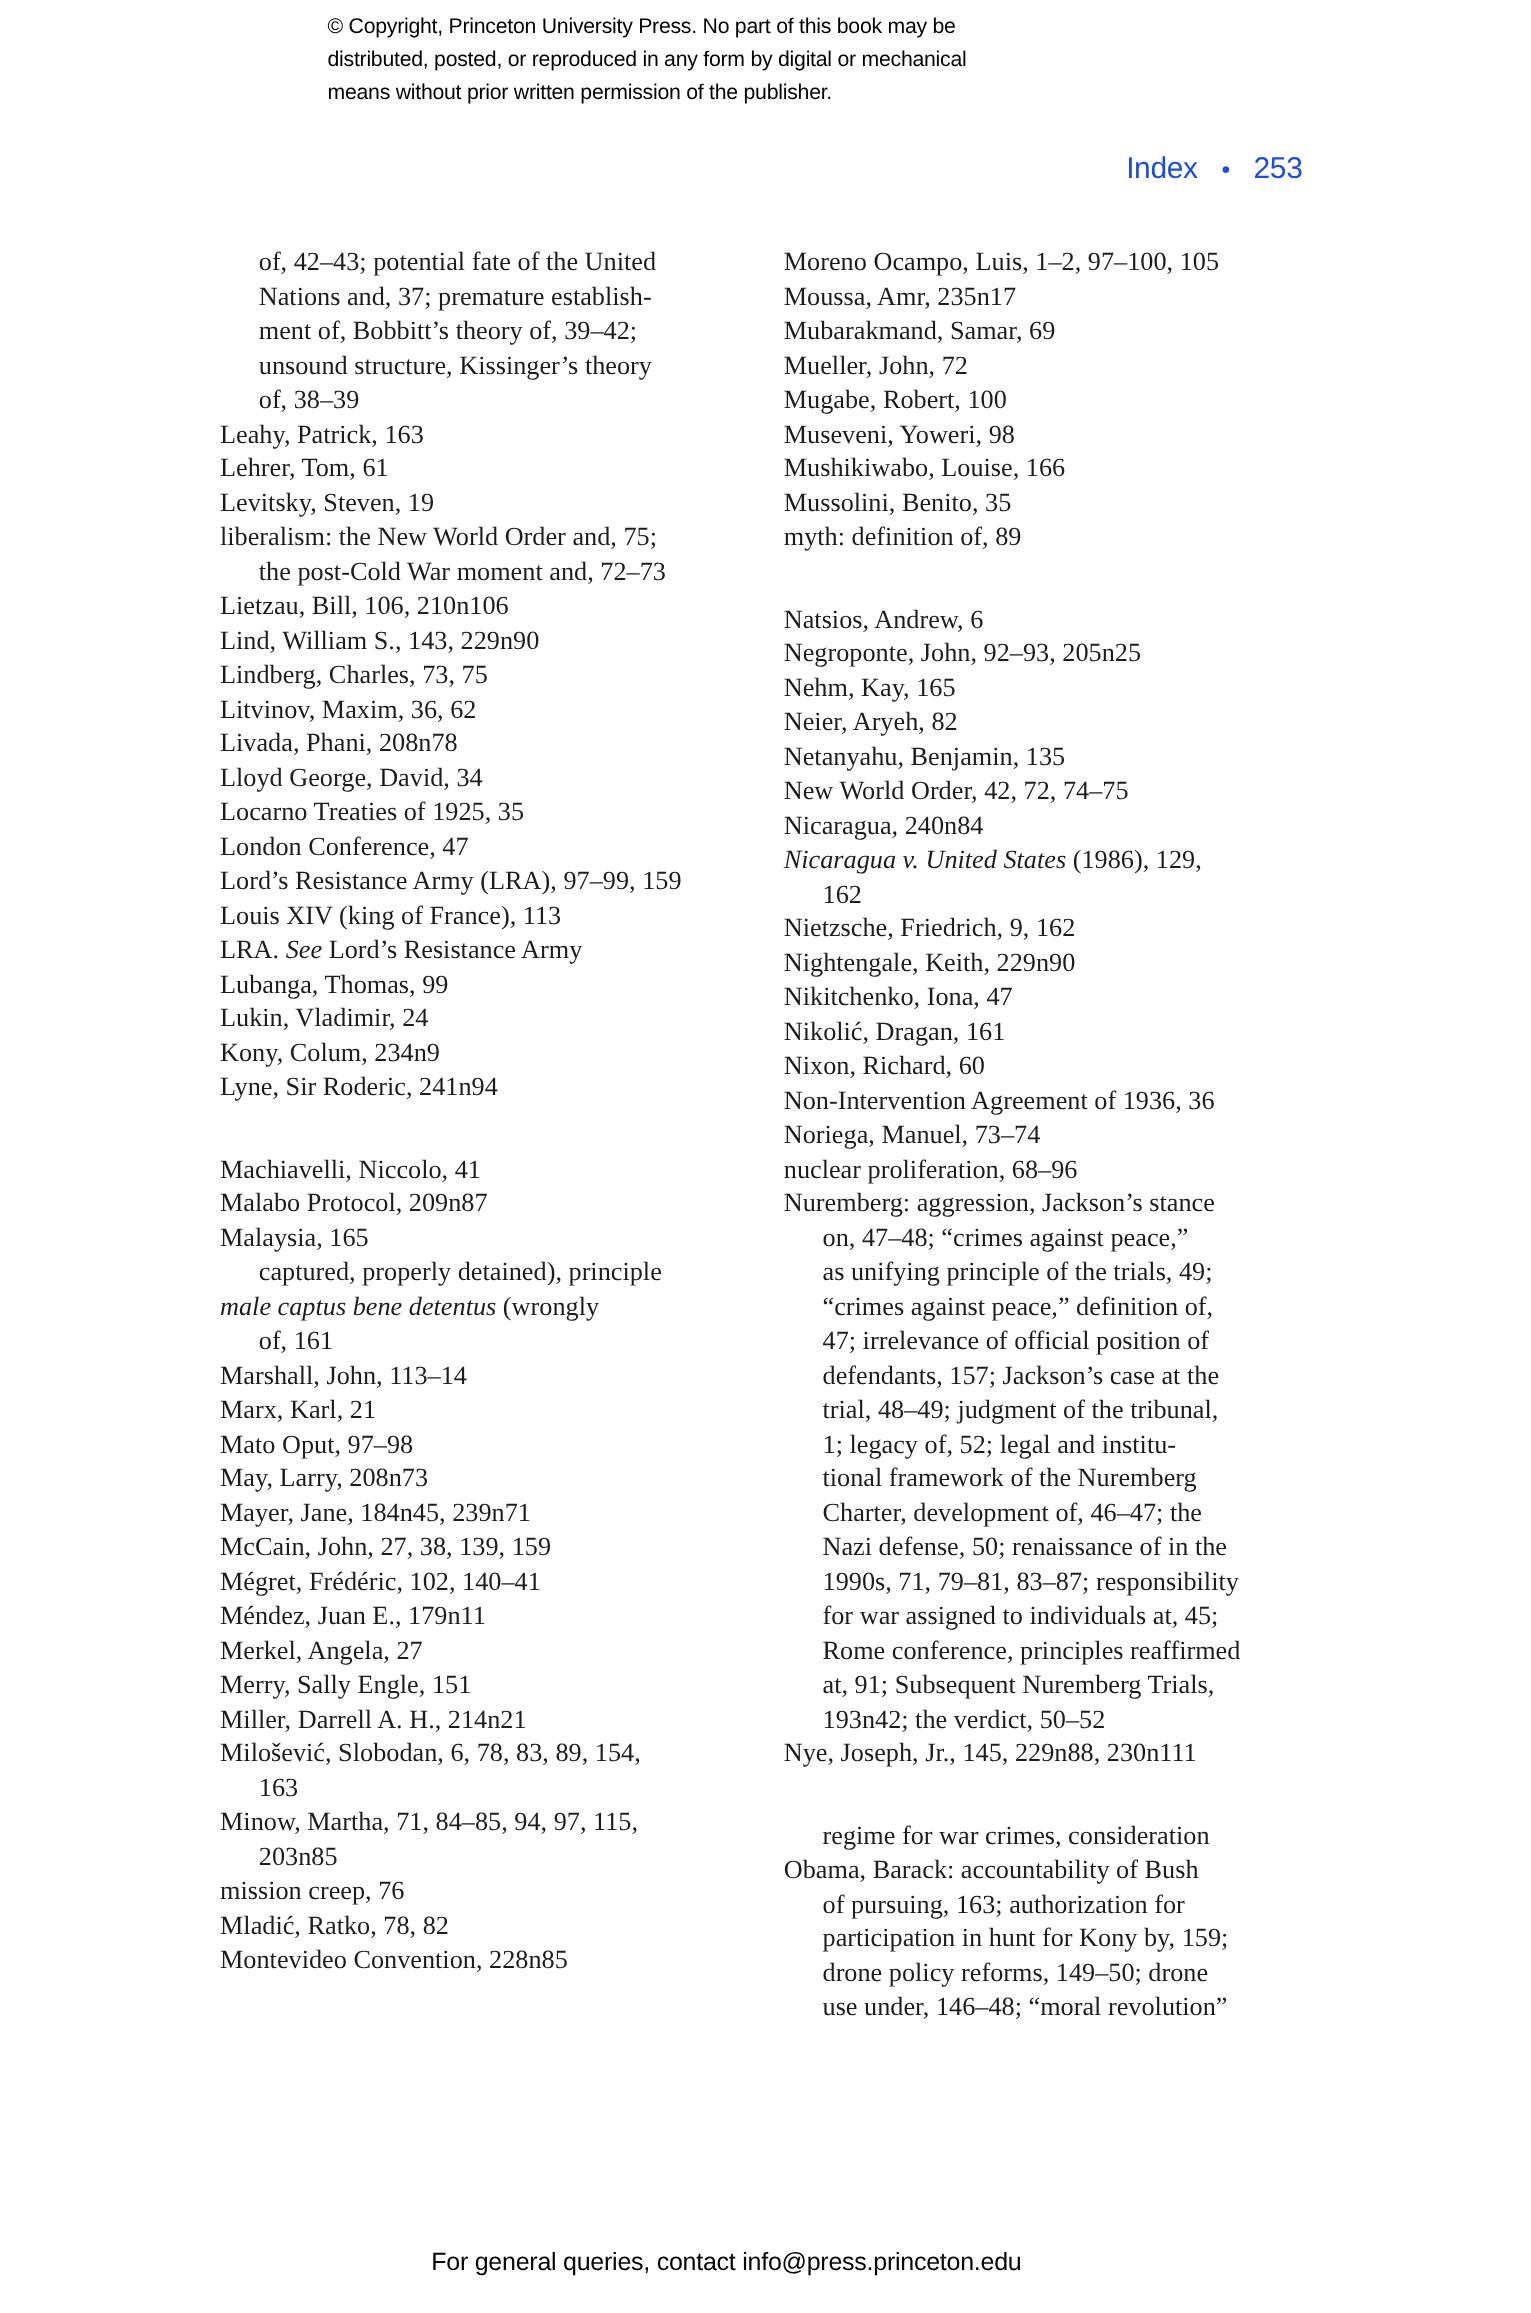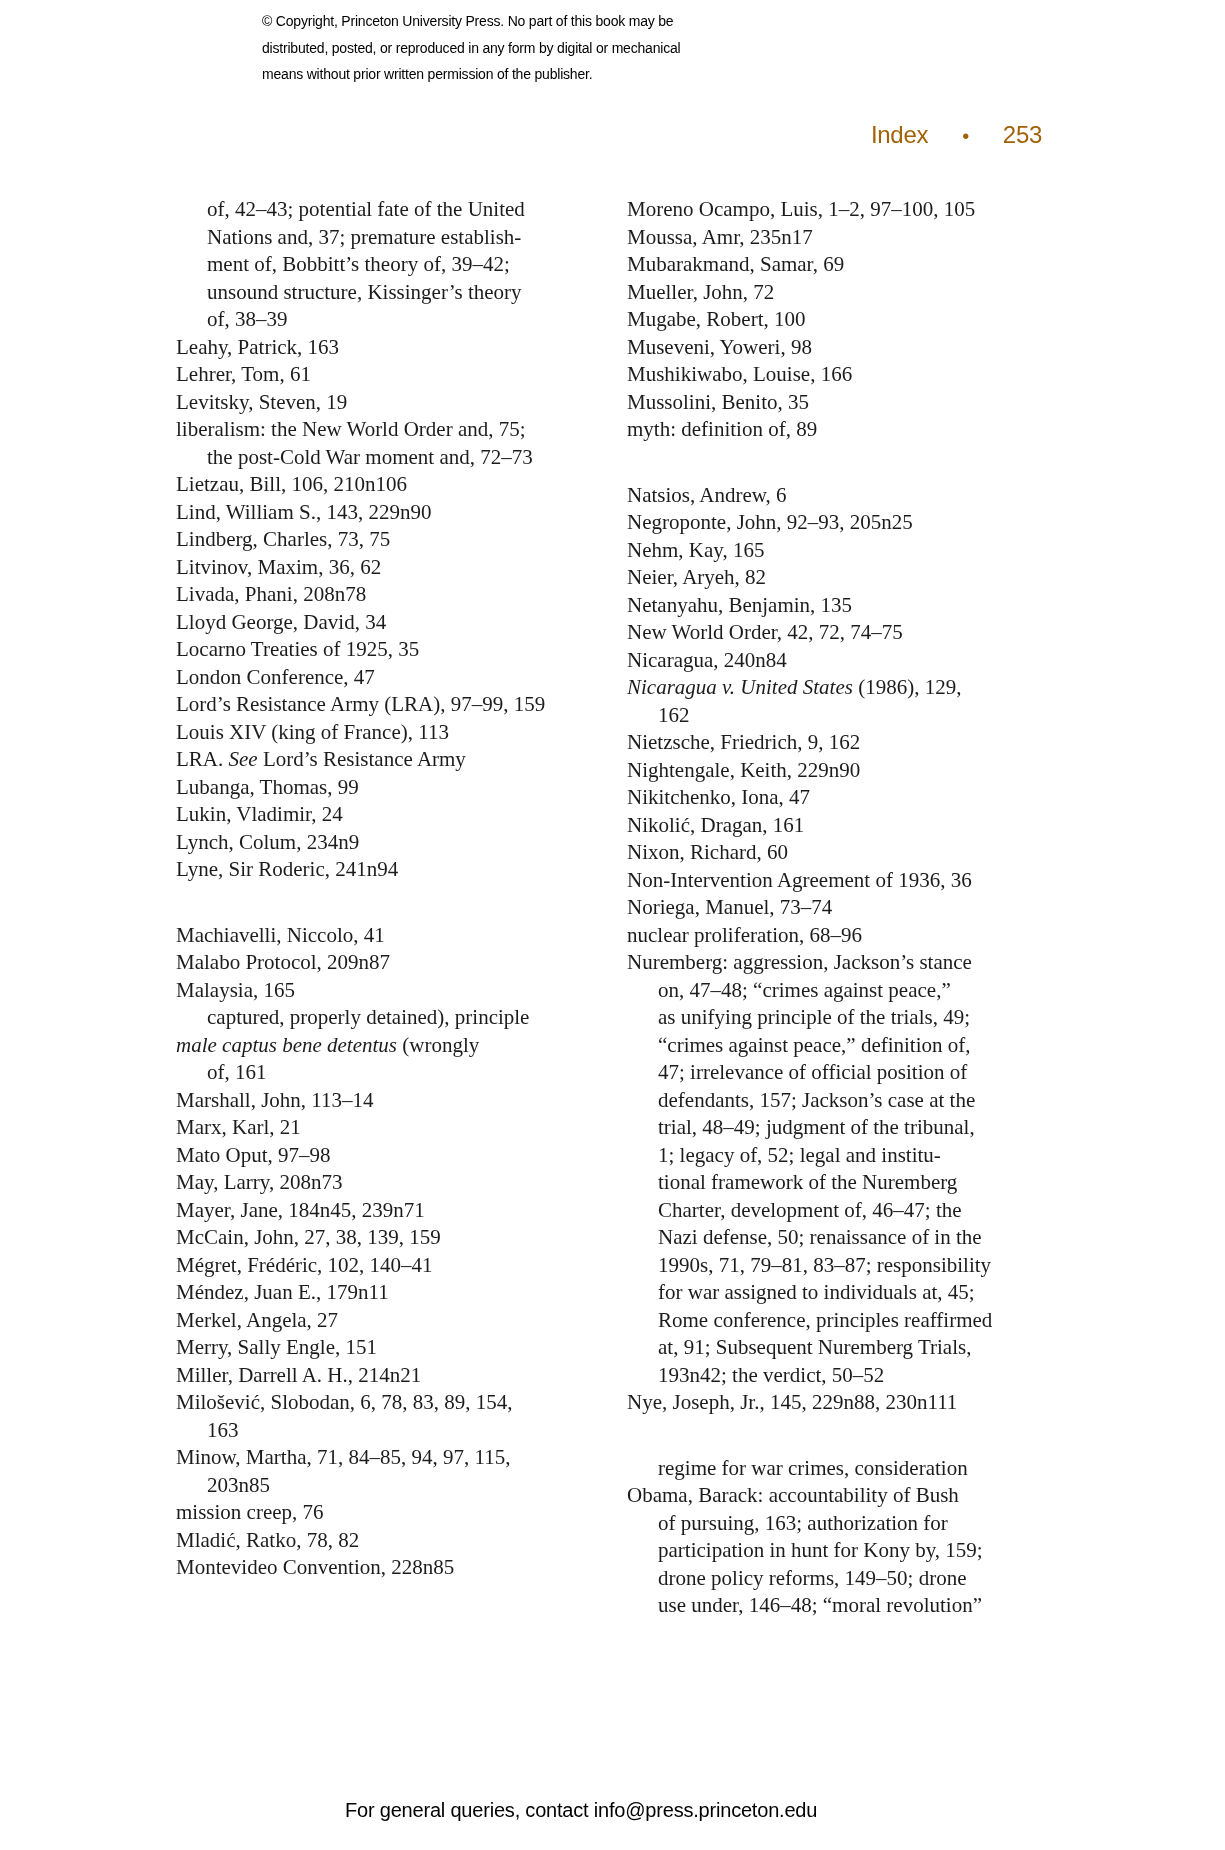--- a/index.html
+++ b/index.html
@@ -10,37 +10,37 @@
     position: relative;
     font-family: "Liberation Serif", serif;
     color: #1c1c1c;
     overflow: hidden;
   }
   .copyright {
     position: absolute;
     left: 262px;
     top: 8px;
     font-family: "Liberation Sans", sans-serif;
-    font-size: 14px;
+    font-size: 17px;
     line-height: 26.5px;
     letter-spacing: -0.2px;
     color: #000000;
     white-space: nowrap;
   }
   .running-head {
     position: absolute;
     top: 121px;
     right: 183px;
     display: flex;
     align-items: center;
-    gap: 34px;
+    gap: 19px;
     font-family: "Liberation Sans", sans-serif;
     font-size: 24px;
     letter-spacing: -0.3px;
-    color: #a16207;
+    color: #1d4ed8;
   }
   .running-head .bullet {
     font-size: 20px;
     line-height: 1;
     transform: translateY(1px);
   }
   .index-col {
     position: absolute;
     top: 196px;
     font-family: "Liberation Serif", serif;
@@ -100,21 +100,21 @@
       <div class="line"><span>Litvinov, Maxim, 36, 62</span></div>
       <div class="line"><span>Livada, Phani, 208n78</span></div>
       <div class="line"><span>Lloyd George, David, 34</span></div>
       <div class="line"><span>Locarno Treaties of 1925, 35</span></div>
       <div class="line"><span>London Conference, 47</span></div>
       <div class="line"><span>Lord’s Resistance Army (LRA), 97–99, 159</span></div>
       <div class="line"><span>Louis XIV (king of France), 113</span></div>
       <div class="line"><span>LRA. </span><em>See</em><span> Lord’s Resistance Army</span></div>
       <div class="line"><span>Lubanga, Thomas, 99</span></div>
       <div class="line"><span>Lukin, Vladimir, 24</span></div>
-      <div class="line"><span>Lynch, Colum, 234n9</span></div>
+      <div class="line"><span>Kony, Colum, 234n9</span></div>
       <div class="line"><span>Lyne, Sir Roderic, 241n94</span></div>
       <div class="gap"></div>
       <div class="line"><span>Machiavelli, Niccolo, 41</span></div>
       <div class="line"><span>Malabo Protocol, 209n87</span></div>
       <div class="line"><span>Malaysia, 165</span></div>
       <div class="line indent"><span>captured, properly detained), principle</span></div>
       <div class="line"><em>male captus bene detentus</em><span> (wrongly</span></div>
       <div class="line indent"><span>of, 161</span></div>
       <div class="line"><span>Marshall, John, 113–14</span></div>
       <div class="line"><span>Marx, Karl, 21</span></div>

